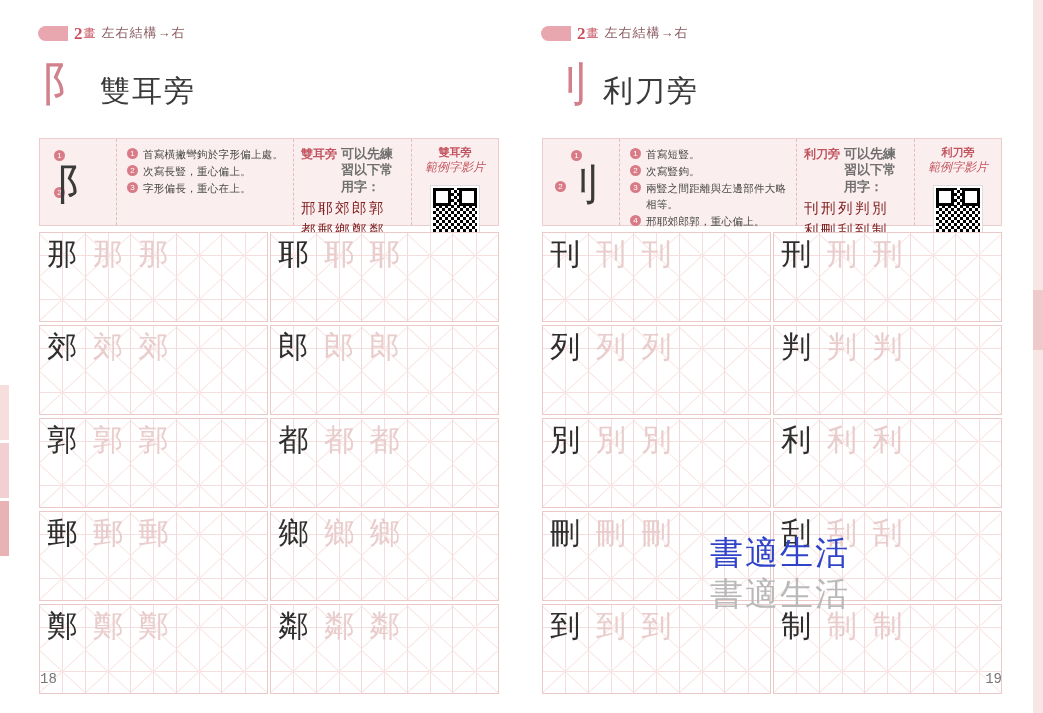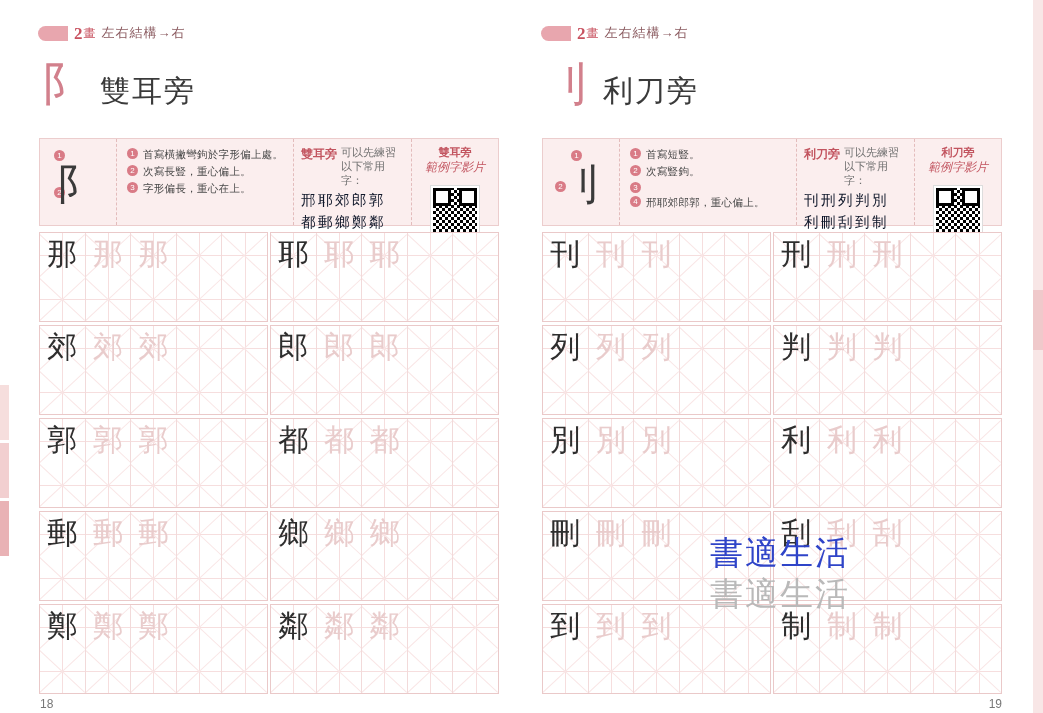--- a/index.html
+++ b/index.html
@@ -195,28 +195,29 @@
     margin-bottom: 3px;
   }
   .practice-title {
     font-size: 12px;
     color: #c2545f;
     font-weight: bold;
     margin-right: 4px;
     white-space: nowrap;
   }
   .practice-sub {
-    font-size: 11px;
+    font-size: 13px;
     color: #6f6f6f;
     line-height: 1.25;
     letter-spacing: 0;
+    font-weight: bold;
   }
   .practice-chars {
     font-size: 14.5px;
-    color: #0f172a;
+    color: #7f1d1d;
     line-height: 1.5;
     letter-spacing: 2.5px;
     text-align: left;
   }
   .info-qr {
     width: 86px;
     flex: none;
     text-align: center;
     padding-top: 7px;
     box-sizing: border-box;
@@ -313,24 +314,24 @@
     font-size: 30px;
     line-height: 1;
     font-family: "Liberation Serif", "DejaVu Serif", serif;
   }
   .ch.dark  { color: #2e2e2e; }
   .ch.faint { color: #e9cccc; }
 
   
   .page-num {
     position: absolute;
-    bottom: 2px;
-    font-size: 12px;
+    bottom: 26px;
+    font-size: 14px;
     color: #777;
-    font-family: Liberation Sans, sans-serif;
+    font-family: Liberation Mono, monospace;
   }
   .pn-left  { left: 20px; }
   .pn-right { right: 21px; }
 
   
   .watermark {
     position: absolute;
     font-size: 33px;
     letter-spacing: 2px;
     font-family: "Liberation Serif", serif;
@@ -1028,20 +1029,21 @@
         <div class="tip-row">
           <span class="tip-bullet">1</span>
           <span class="tip-text">首寫短豎。</span>
         </div>
         <div class="tip-row">
           <span class="tip-bullet">2</span>
           <span class="tip-text">次寫豎鉤。</span>
         </div>
         <div class="tip-row">
           <span class="tip-bullet">3</span>
+          <span class="tip-text">兩豎之間距離與左邊部件大略相等。</span>
         </div>
         <div class="tip-row">
           <span class="tip-bullet">4</span>
           <span class="tip-text">邢耶郊郎郭，重心偏上。</span>
         </div>
       </div>
       <div class="info-practice">
         <div class="practice-head">
           <span class="practice-title">利刀旁</span>
           <span class="practice-sub">可以先練習以下常用字：</span>

